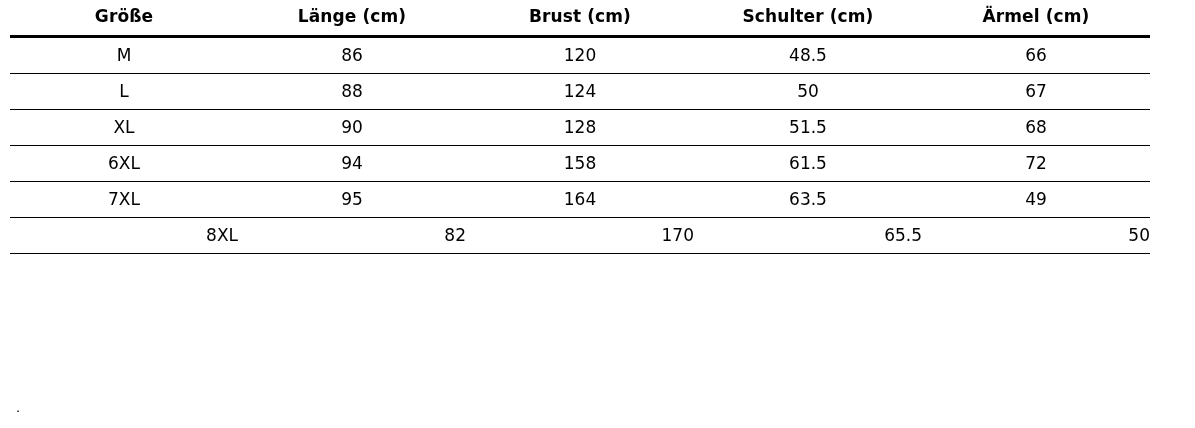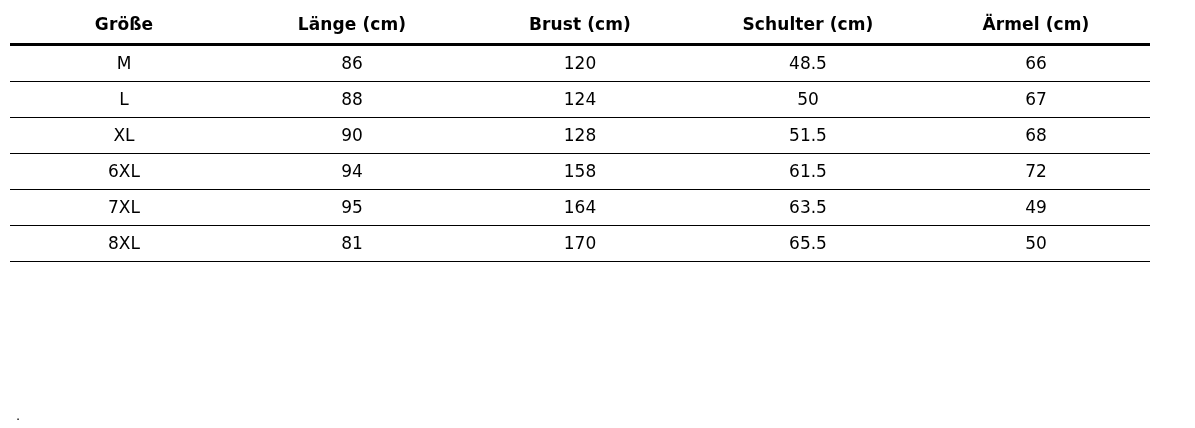--- a/index.html
+++ b/index.html
@@ -16,21 +16,21 @@
   }
   .page {
     position: relative;
     width: 1195px;
     height: 428px;
     box-sizing: border-box;
   }
   table.size-table {
     width: 1140px;
     margin-left: 10px;
-    margin-top: 8px;
+    margin-top: 0;
     border-collapse: collapse;
     table-layout: fixed;
   }
   table.size-table col.c0 { width: 228px; }
   table.size-table col.c1 { width: 228px; }
   table.size-table col.c2 { width: 228px; }
   table.size-table col.c3 { width: 228px; }
   table.size-table col.c4 { width: 228px; }
 
   thead th {
@@ -45,20 +45,21 @@
   tbody td {
     font-size: 17px;
     font-weight: normal;
     text-align: center;
     padding: 7px 0 8px 0;
     border-bottom: 1.6px solid #000000;
     background: #ffffff;
   }
   tbody tr:last-child td {
     border-bottom: 1.6px solid #000000;
+    text-align: right;
   }
   .footer-dot {
     position: absolute;
     left: 16px;
     bottom: 14px;
     font-size: 13px;
     line-height: 1;
     color: #000000;
   }
 </style>
@@ -115,21 +116,21 @@
       </tr>
       <tr>
         <td>7XL</td>
         <td>95</td>
         <td>164</td>
         <td>63.5</td>
         <td>49</td>
       </tr>
       <tr>
         <td>8XL</td>
-        <td>81</td>
+        <td>82</td>
         <td>170</td>
         <td>65.5</td>
         <td>50</td>
       </tr>
     </tbody>
   </table>
 
   <div class="footer-dot">.</div>
 
 </div>

